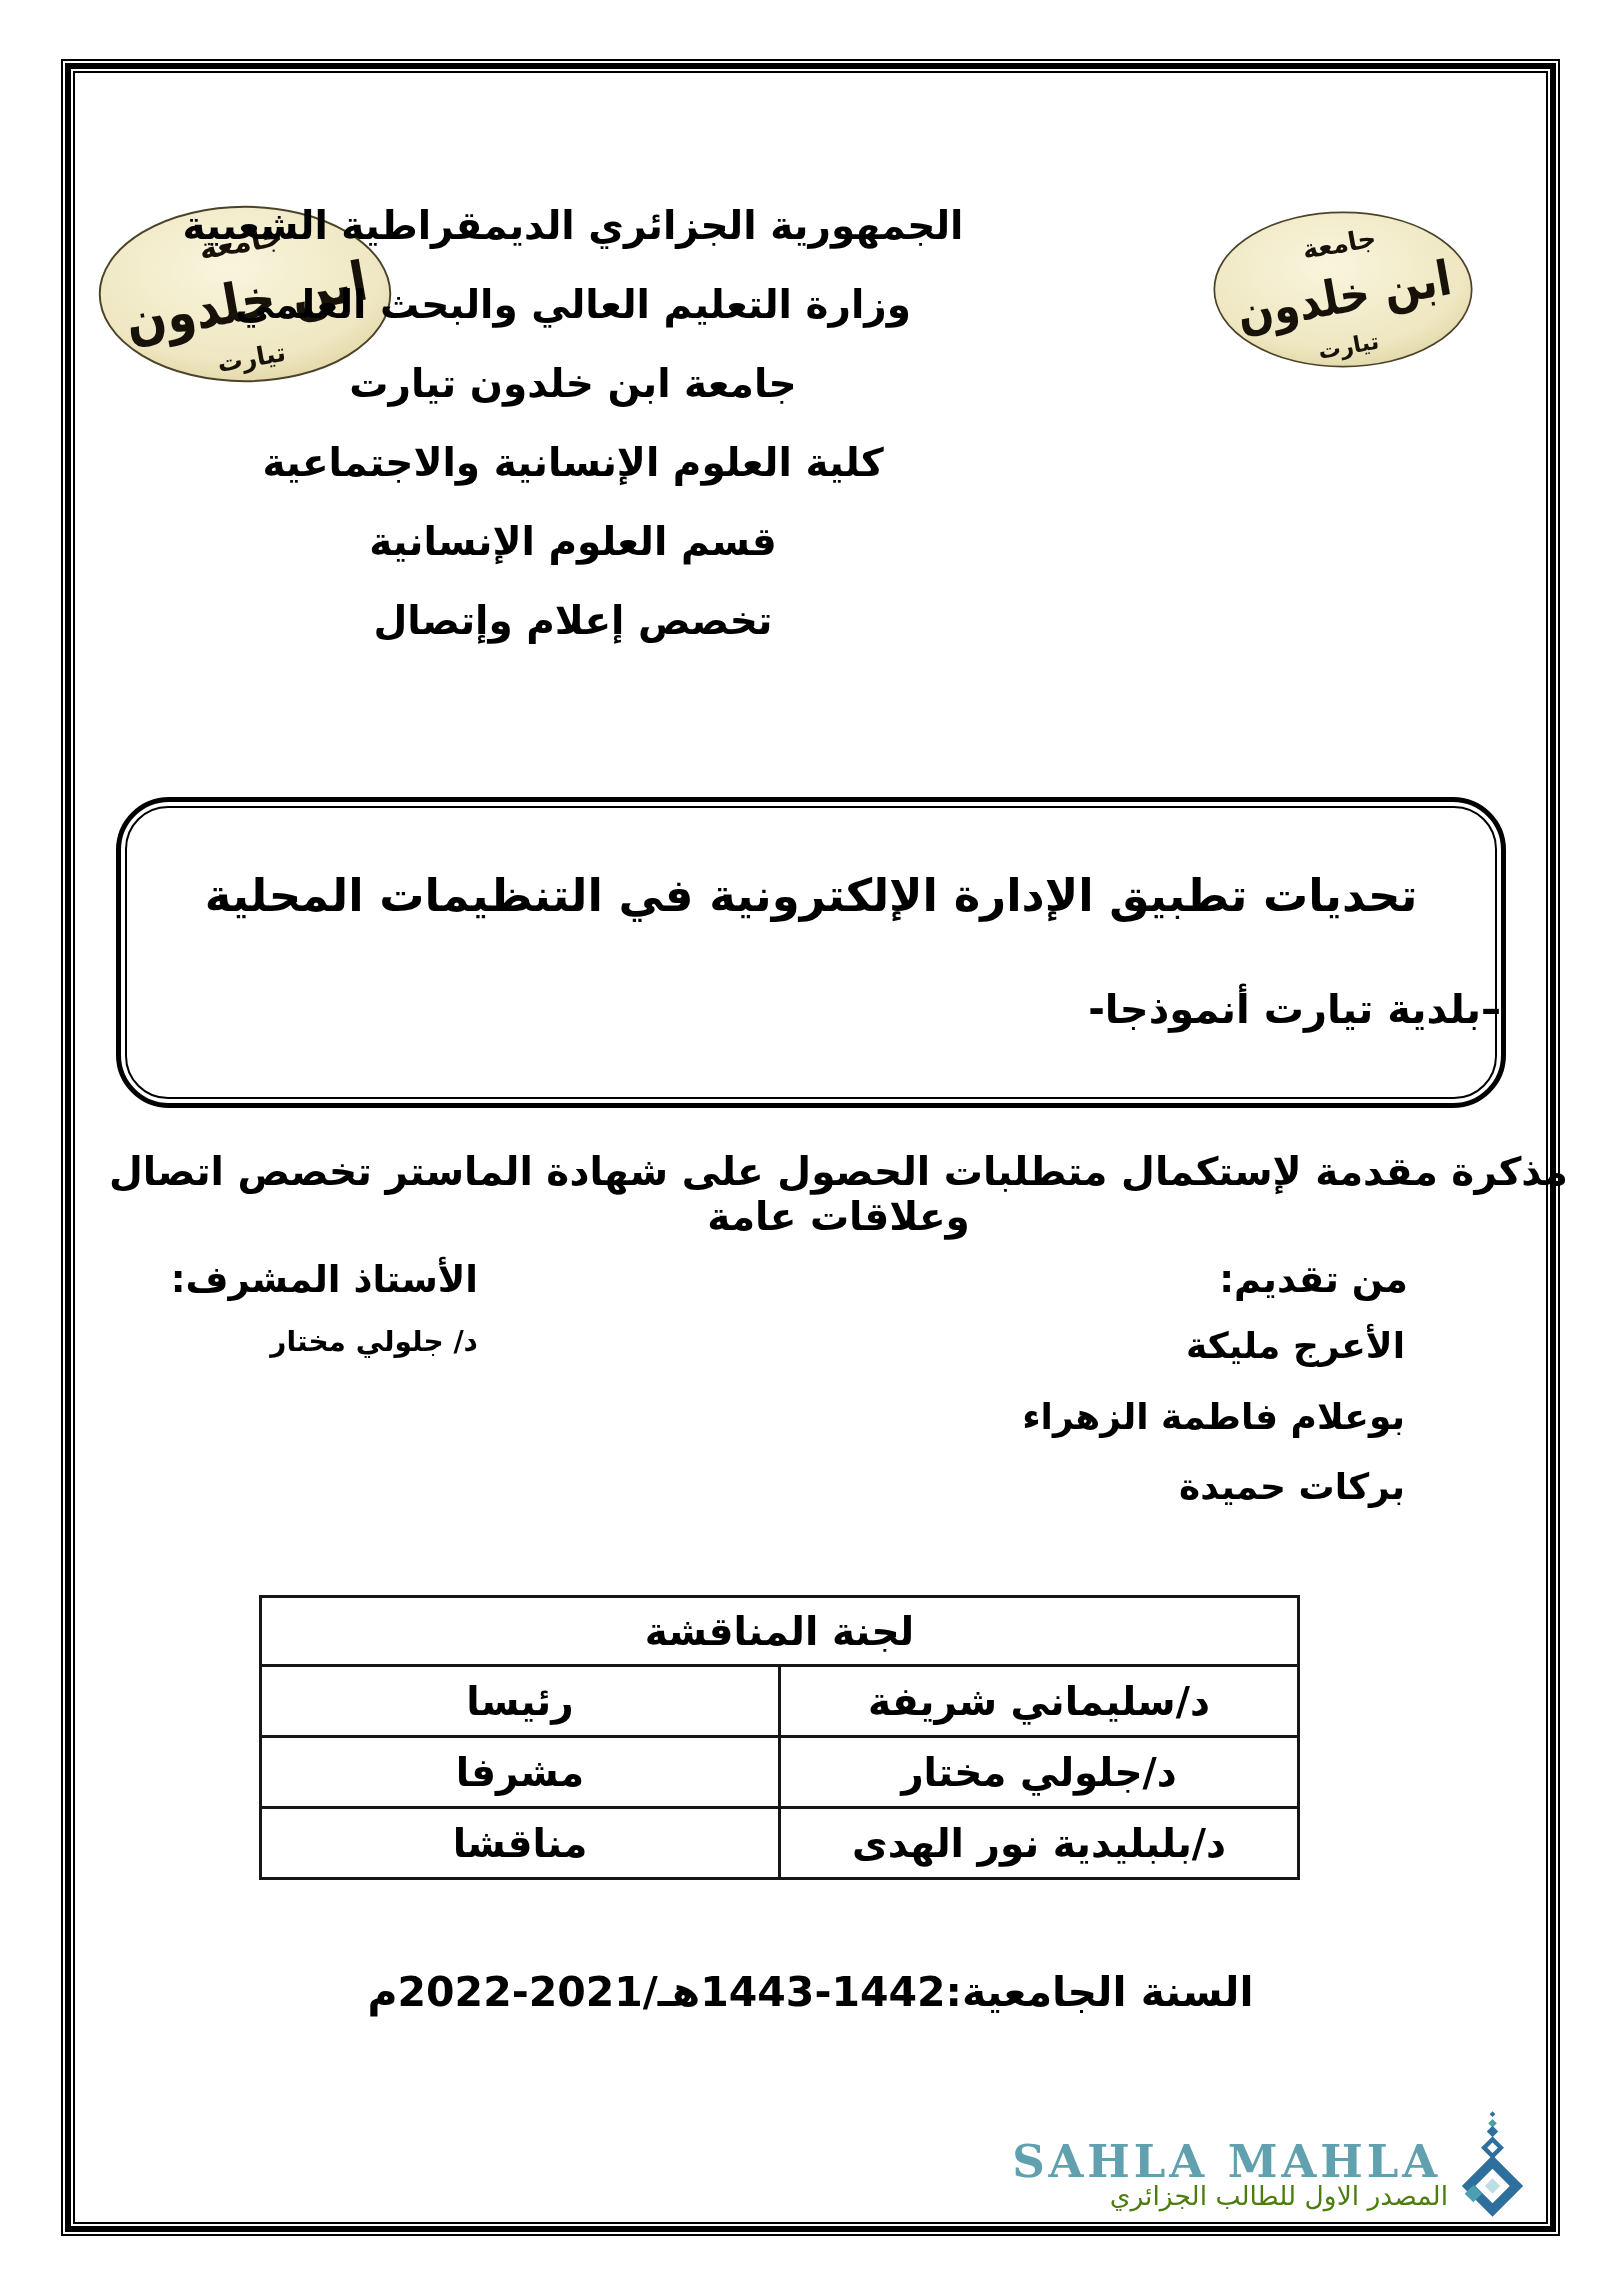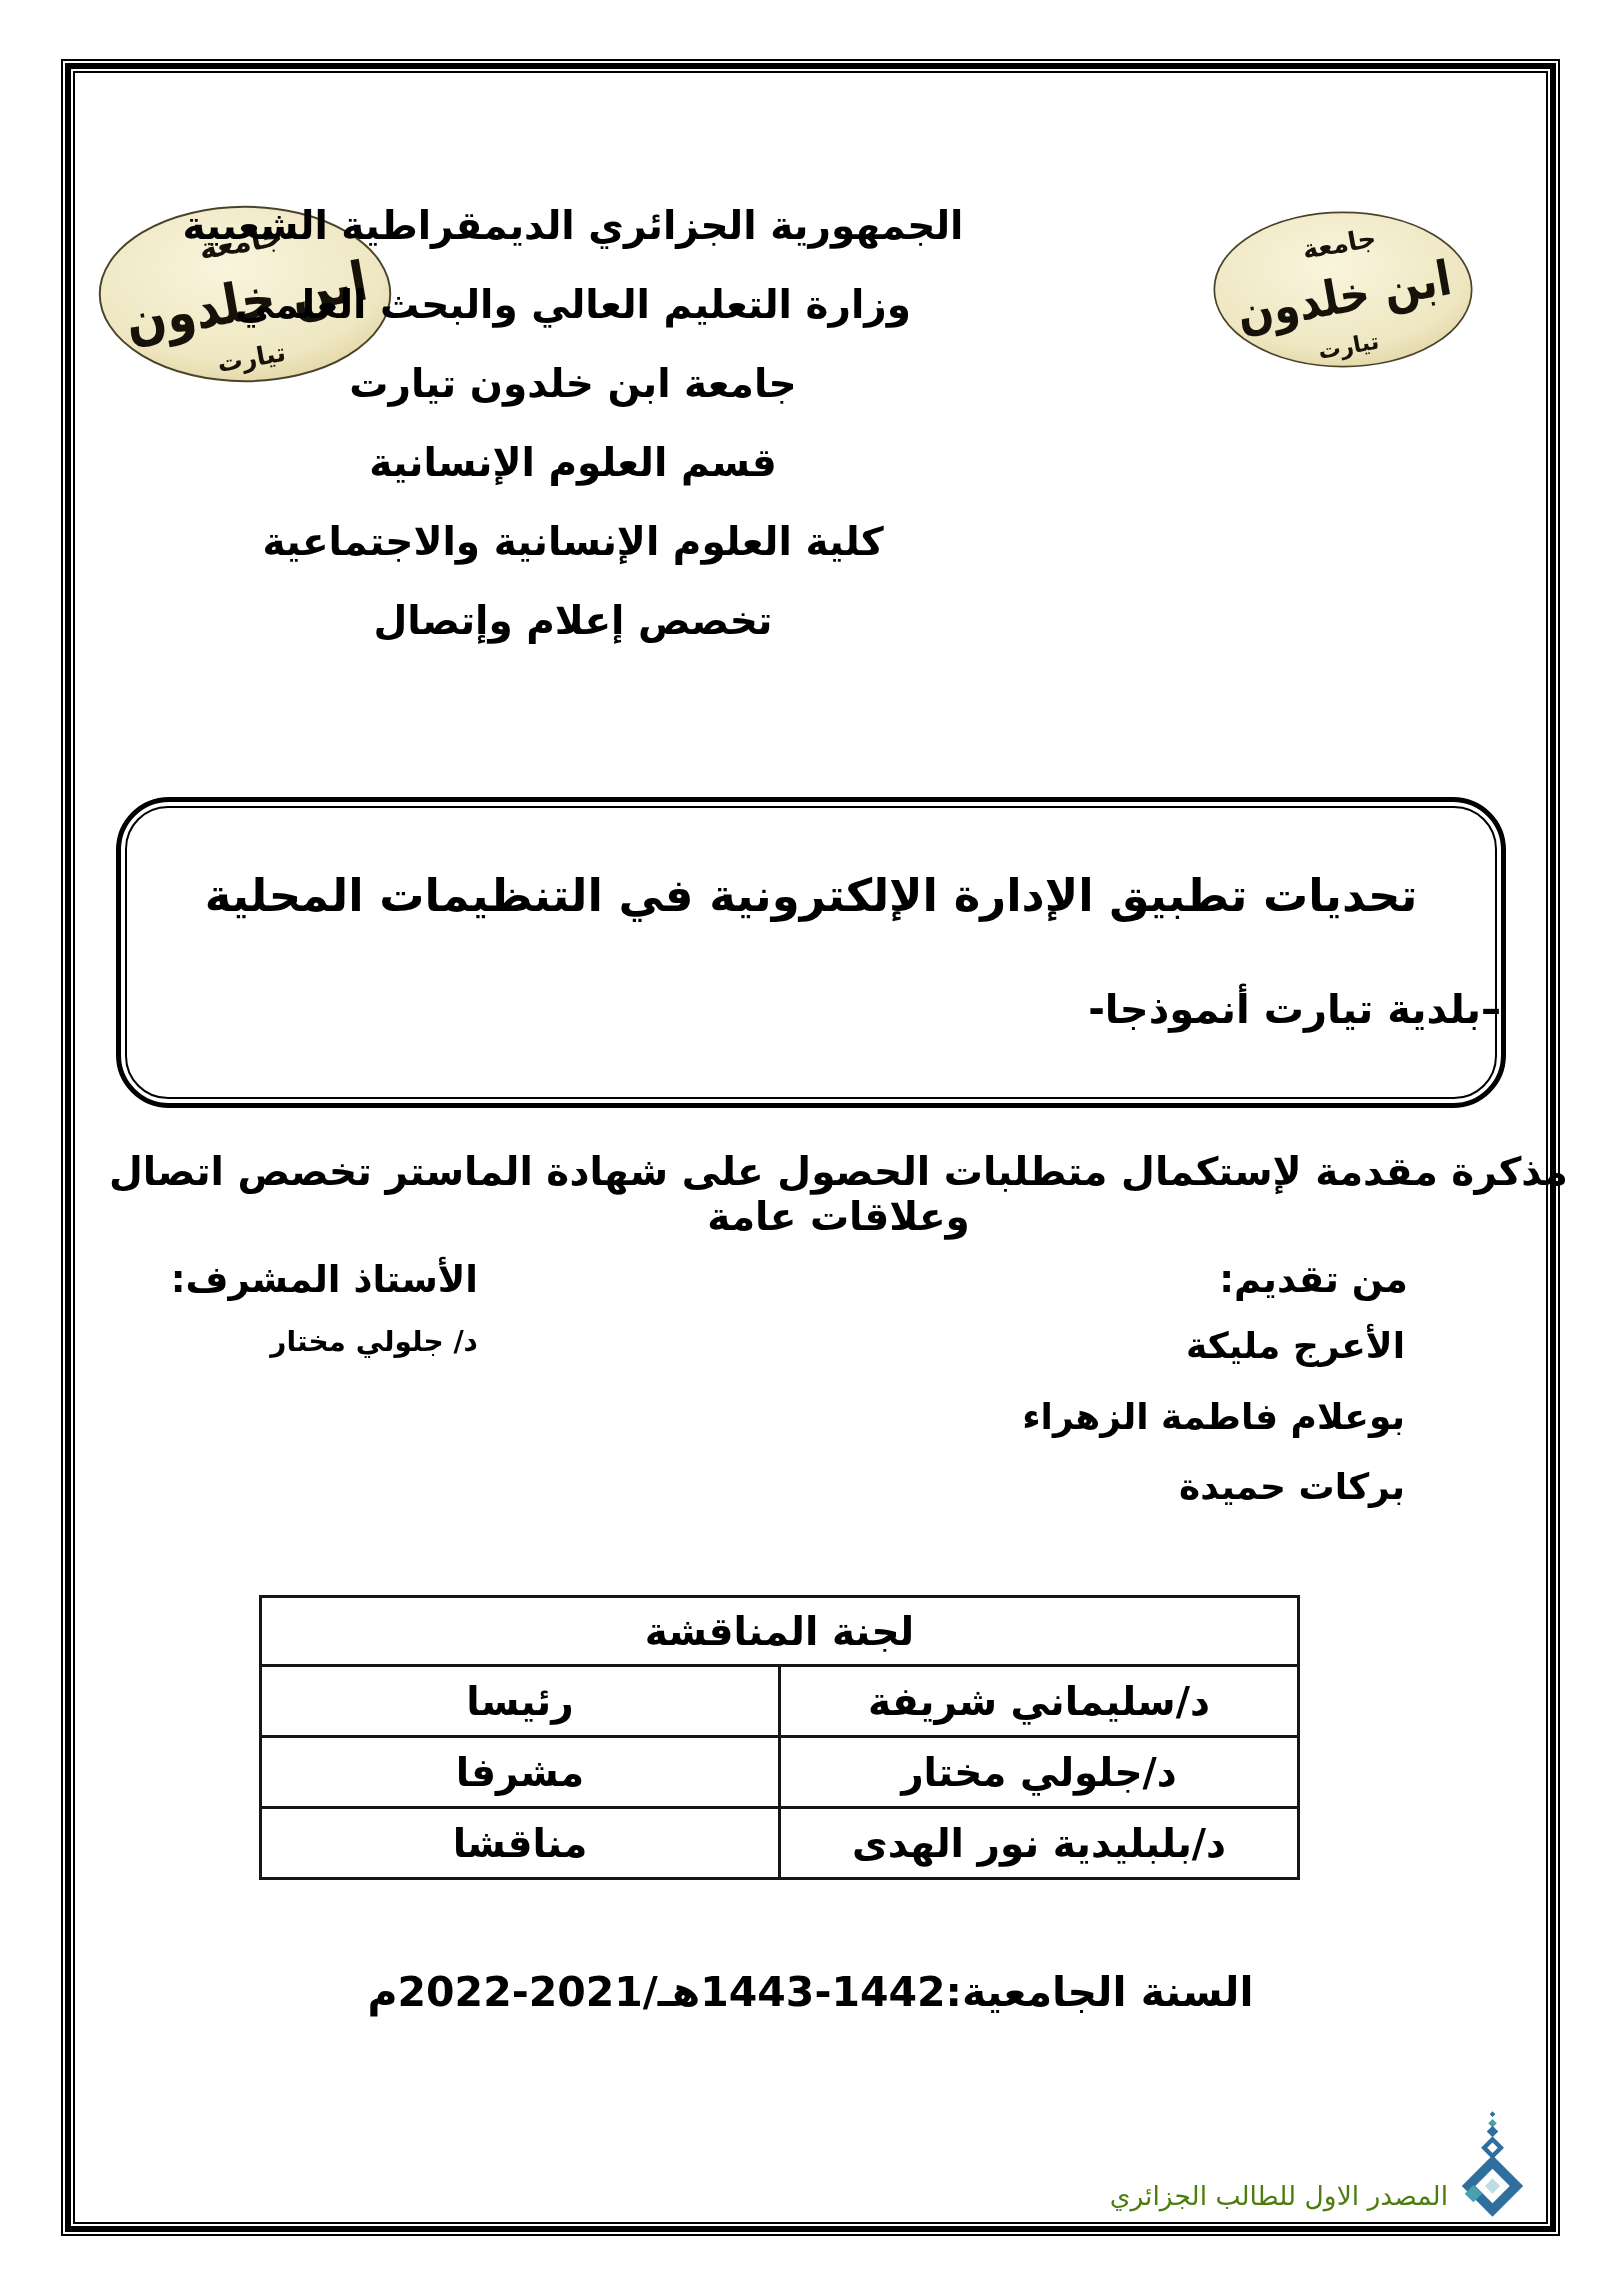--- a/index.html
+++ b/index.html
@@ -107,22 +107,22 @@
       <text x="160" y="52" font-size="30">جامعة</text>
       <text x="155" y="122" font-size="56" textLength="252" lengthAdjust="spacingAndGlyphs">ابن خلدون</text>
       <text x="150" y="170" font-size="26">تيارت</text>
     </g>
   </svg>
 
   <div class="header-block">
     <div class="header-line">الجمهورية الجزائري الديمقراطية الشعبية</div>
     <div class="header-line">وزارة التعليم العالي والبحث العلمي</div>
     <div class="header-line">جامعة ابن خلدون تيارت</div>
+    <div class="header-line">كلية العلوم الإنسانية والاجتماعية</div>
     <div class="header-line">قسم العلوم الإنسانية</div>
-    <div class="header-line">كلية العلوم الإنسانية والاجتماعية</div>
     <div class="header-line">تخصص إعلام وإتصال</div>
   </div>
 
   <div class="title-box">
     <div class="title-box-inner"></div>
     <div class="title-line1">تحديات تطبيق الإدارة الإلكترونية في التنظيمات المحلية</div>
     <div class="title-line2">–بلدية تيارت أنموذجا-</div>
   </div>
 
   <div class="note-line">مذكرة مقدمة لإستكمال متطلبات الحصول على شهادة الماستر تخصص اتصال وعلاقات عامة</div>
@@ -150,20 +150,21 @@
       </tr>
       <tr class="committee-row">
         <td>د/بلبليدية نور الهدى</td>
         <td>مناقشا</td>
       </tr>
     </tbody>
   </table>
 
   <div class="year-line">السنة الجامعية:1442-1443هـ/2021-2022م</div>
 
+  <div class="brand-name">SAHLA MAHLA</div>
   <div class="brand-tagline">المصدر الاول للطالب الجزائري</div>
   <svg class="brand-icon" viewBox="0 0 72 112">
     <g fill="#2e6f9e">
       <path d="M36 2 L39 5 L36 8 L33 5 Z"></path>
       <path d="M36 10 L40.5 14.5 L36 19 L31.5 14.5 Z" fill="#4aa0ae"></path>
       <path d="M36 17 L42 23 L36 29 L30 23 Z"></path>
       <path d="M36 28 L48 40 L36 52 L24 40 Z M36 34.5 L41.5 40 L36 45.5 L30.5 40 Z" fill-rule="evenodd"></path>
       <path d="M36 48 L68 80 L36 112 L4 80 Z M36 62 L54 80 L36 98 L18 80 Z" fill-rule="evenodd"></path>
     </g>
     <path d="M36 72 L44 80 L36 88 L28 80 Z" fill="#bfdde4"></path>

